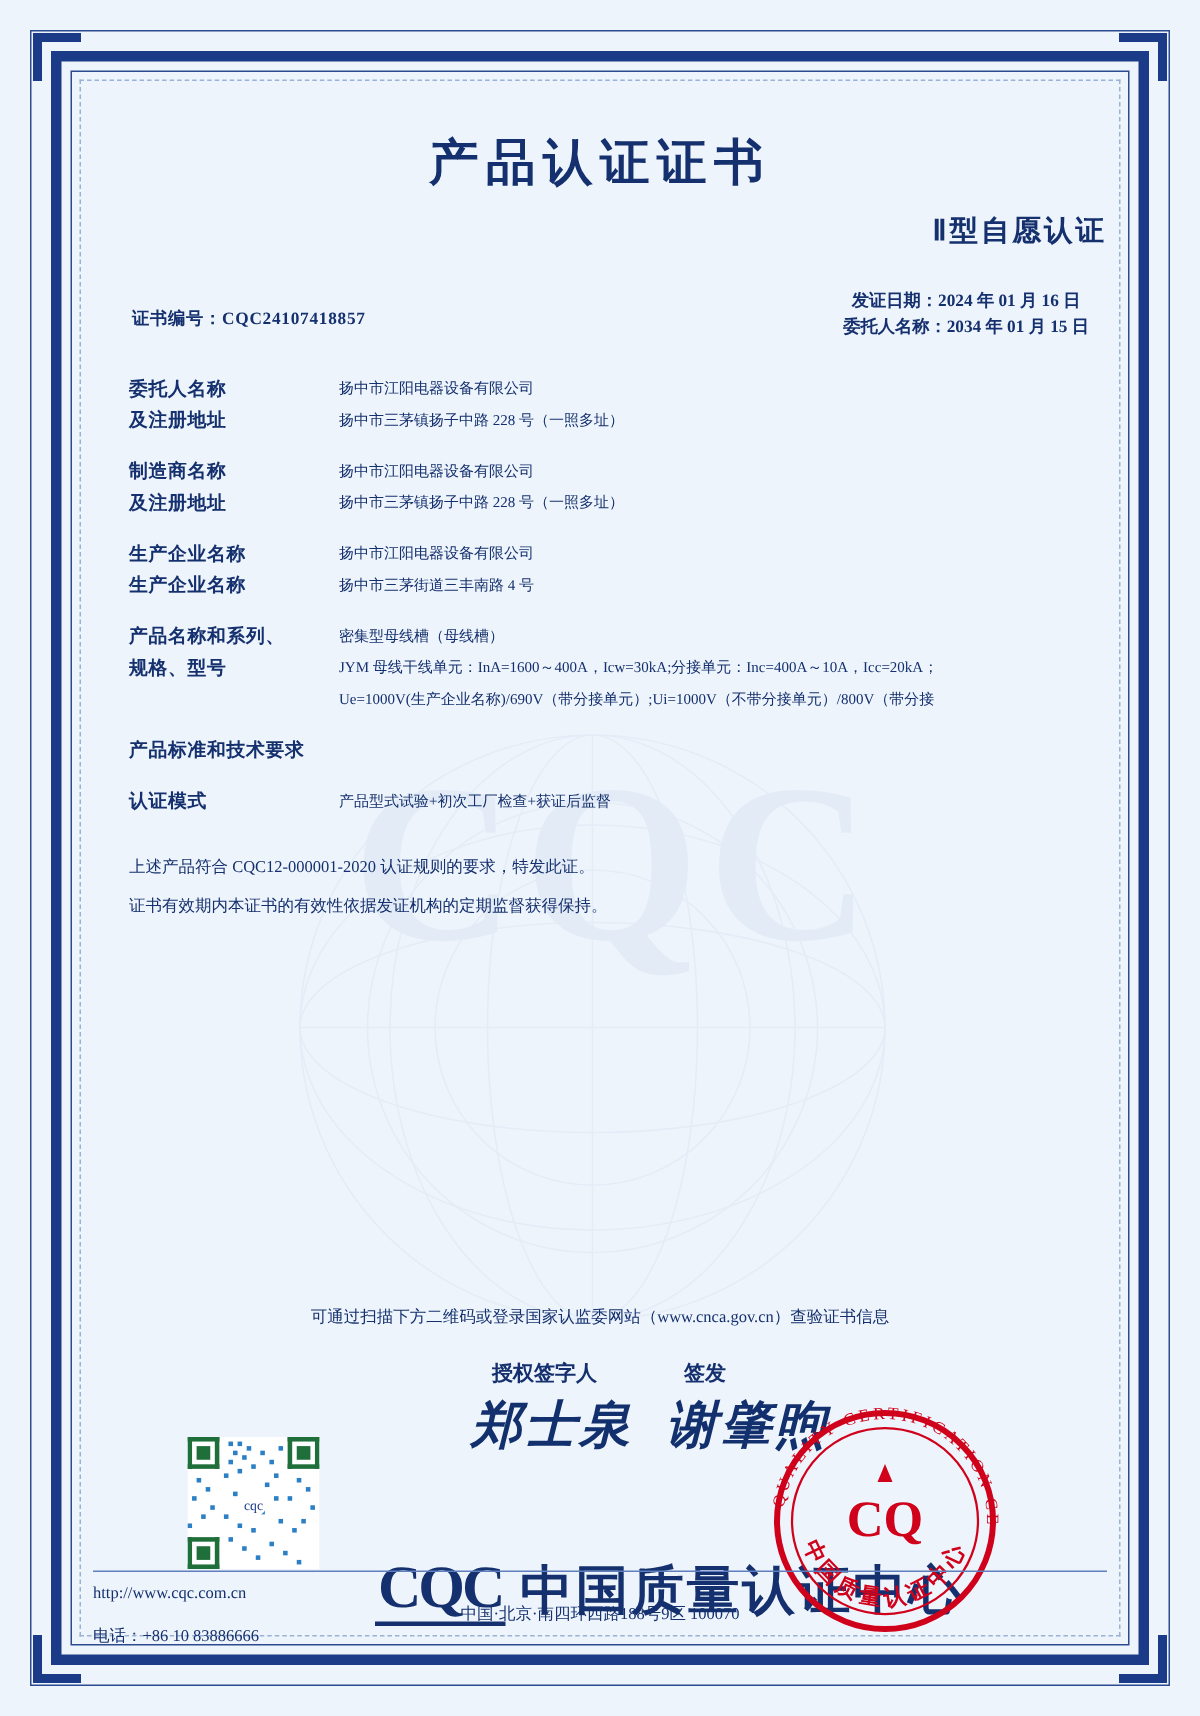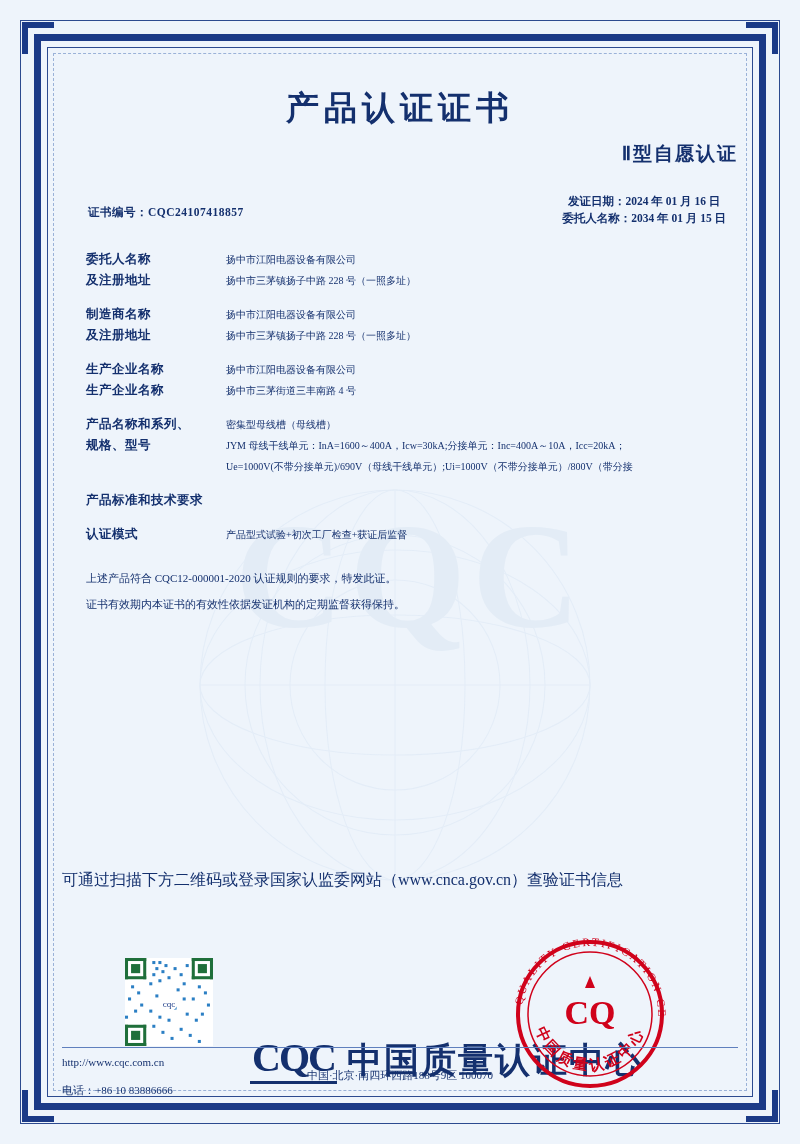--- a/index.html
+++ b/index.html
@@ -154,23 +154,23 @@
     font-family: "Liberation Serif", serif;
     font-size: 11px;
     color: #14306e;
     line-height: 26px;
   }
 
   .verify {
     position: absolute;
     left: 0; right: 0;
     top: 808px;
-    text-align: left;
-    font-family: "Liberation Serif", serif;
-    font-size: 16px;
+    text-align: center;
+    font-family: "Liberation Serif", serif;
+    font-size: 11px;
     color: #14306e;
   }
 
   
   .sig-area {
     position: absolute;
     left: 180px;
     top: 845px;
     width: 320px;
   }
@@ -342,21 +342,21 @@
       </div>
 
       <div class="field">
         <div class="field-label">
           <div>产品名称和系列、</div>
           <div>规格、型号</div>
         </div>
         <div class="field-value">
           <div>密集型母线槽（母线槽）</div>
           <div>JYM 母线干线单元：InA=1600～400A，Icw=30kA;分接单元：Inc=400A～10A，Icc=20kA；</div>
-          <div>Ue=1000V(不带分接单元)/690V（母线干线单元）;Ui=1000V（不带分接单元）/800V（带分接</div>
+          <div>Ue=1000V(生产企业名称)/690V（带分接单元）;Ui=1000V（不带分接单元）/800V（带分接</div>
         </div>
       </div>
 
       <div class="field">
         <div class="field-label">
           <div>产品标准和技术要求</div>
         </div>
       </div>
 
       <div class="field">
@@ -435,20 +435,30 @@
           <rect x="19" y="13" width="1" height="1"></rect>
         <rect x="8" y="17" width="1" height="1"></rect>
           <rect x="11" y="19" width="1" height="1"></rect>
         <rect x="14" y="20" width="1" height="1"></rect>
           <rect x="20" y="18" width="1" height="1"></rect>
       </g>
       <circle cx="14.5" cy="14.5" r="3" fill="#ffffff"></circle>
       <text x="14.5" y="16" font-size="3" text-anchor="middle" fill="#1b3a87" font-family="Liberation Serif, serif">cqc</text>
     </svg>
 
+    <div class="sig-area">
+      <div class="sig-labels">
+        <span>授权签字人</span>
+        <span>签发</span>
+      </div>
+      <div class="sig-names">
+        <span class="sig-name">郑士泉</span>
+        <span class="sig-name">谢肇煦</span>
+      </div>
+    </div>
 
     <div class="org-line">
       <span class="cqc-logo">CQC</span>
       <span class="org-name">中国质量认证中心</span>
     </div>
 
     <svg class="seal" viewBox="0 0 180 180">
       <defs>
         <path id="arcTop" d="M 22,90 A 68,68 0 0 1 158,90"></path>
         <path id="arcBottomCn" d="M 34,90 A 56,56 0 0 0 146,90"></path>

